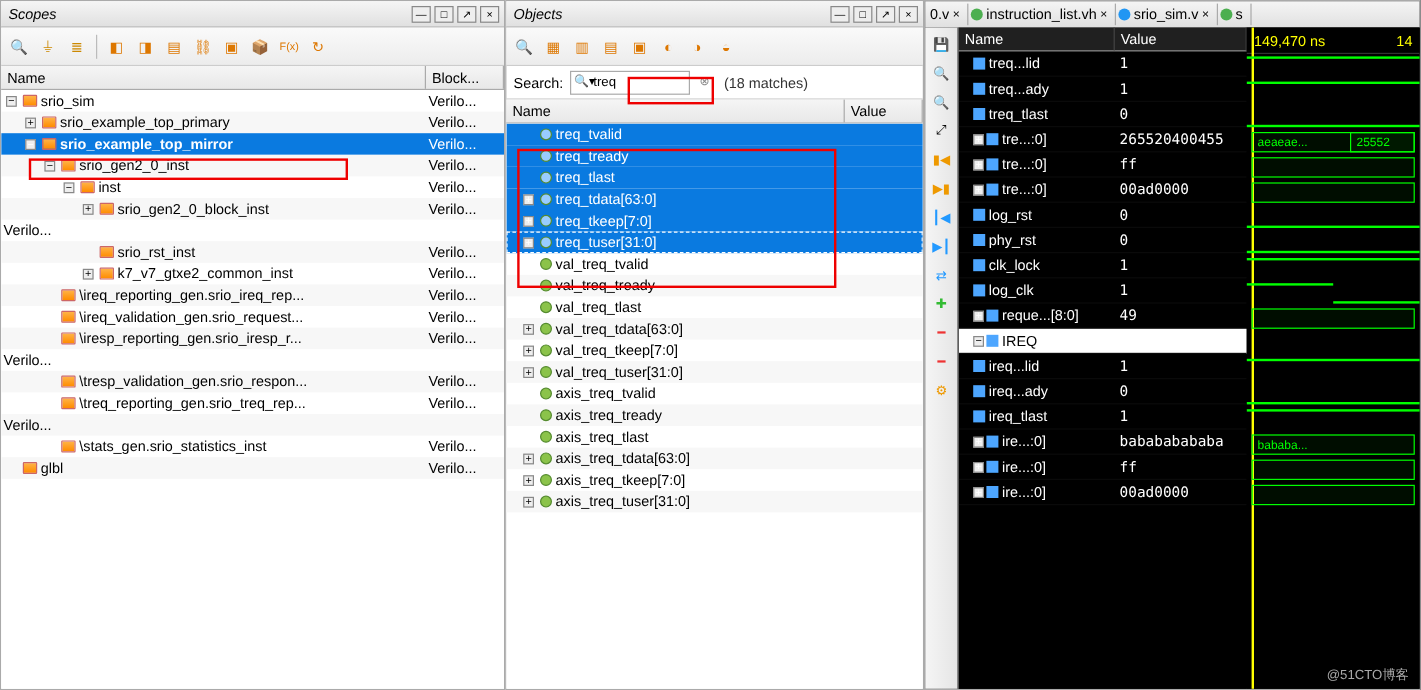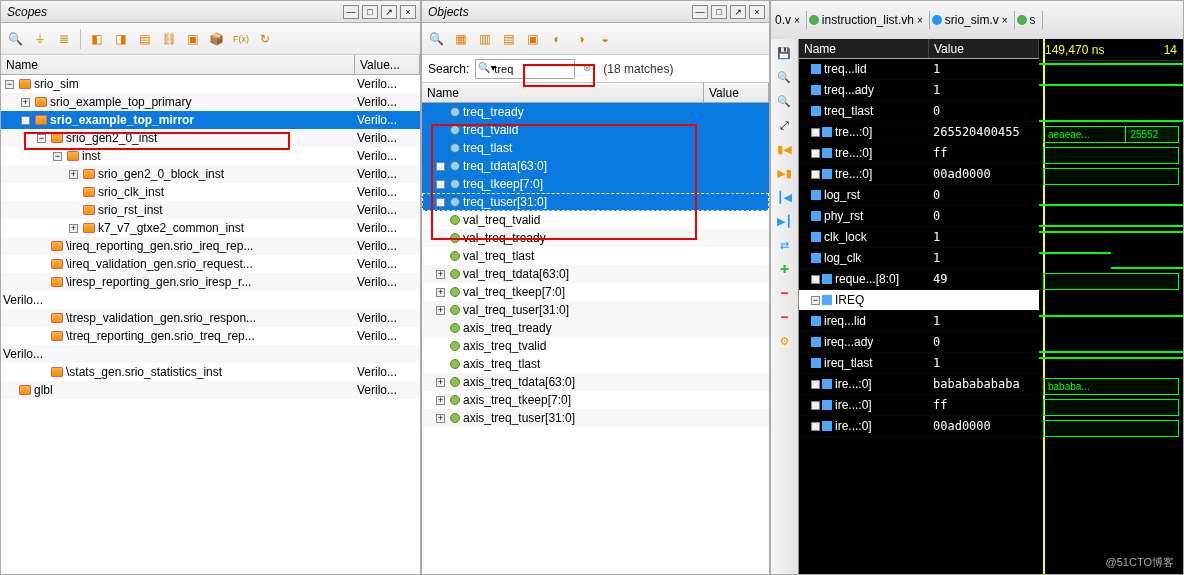--- a/index.html
+++ b/index.html
@@ -39,21 +39,21 @@
 .red-box { position: absolute; border: 2px solid #e00; pointer-events: none; }
 .red-box-1 { left: 24px; top: 132px; width: 266px; height: 18px; }
 .red-box-2 { left: 523px; top: 64px; width: 72px; height: 23px; }
 .red-box-3 { left: 431px; top: 124px; width: 266px; height: 116px; }
 
 .search-row { height: 28px; display: flex; align-items: center; padding: 2px 6px; gap: 6px; border-bottom: 1px solid #ccc; }
 .search-row input { height: 20px; width: 100px; border: 1px solid #aaa; padding: 0 4px 0 18px; font-size: 11px; }
 .search-match { font-size: 12px; color: #333; }
 
 
-.wave-tabs { height: 38px; background: linear-gradient(#f5f5f5, #e0e0e0); display: flex; align-items: center; padding: 0 2px; }
+.wave-tabs { height: 22px; background: linear-gradient(#f5f5f5, #e0e0e0); display: flex; align-items: center; padding: 0 2px; }
 .wave-tab { display: flex; align-items: center; height: 18px; padding: 0 6px 0 2px; border-right: 1px solid #aaa; gap: 3px; font-size: 11px; }
 .wave-tab .dot { width: 10px; height: 10px; border-radius: 50%; }
 .dot-green { background: #4caf50; }
 .dot-blue { background: #2196f3; }
 .wave-tab .x { cursor: pointer; font-size: 10px; }
 
 .wave-toolbar { width: 28px; background: linear-gradient(90deg, #f5f5f5, #e5e5e5); border-right: 1px solid #888; display: flex; flex-direction: column; align-items: center; padding-top: 4px; gap: 4px; }
 .wave-toolbar .wbtn { width: 20px; height: 20px; display: flex; align-items: center; justify-content: center; font-size: 11px; cursor: pointer; }
 
 .wave-body { flex: 1; display: flex; }
@@ -102,21 +102,21 @@
     <span class="tool-btn" style="color:#d70">◨</span>
     <span class="tool-btn" style="color:#d70">▤</span>
     <span class="tool-btn" style="color:#d70">⛓</span>
     <span class="tool-btn" style="color:#d70">▣</span>
     <span class="tool-btn" style="color:#d70">📦</span>
     <span class="tool-btn" style="color:#d70;font-size:9px">F(x)</span>
     <span class="tool-btn" style="color:#d70">↻</span>
   </div>
   <div class="headers">
     <div class="col-name">Name</div>
-    <div class="col-block">Value...</div>
+    <div class="col-block">Block...</div>
   </div>
   <div class="tree-area" id="scopes-tree">
       <div class="tree-row">
         <div class="cell-name">
           <span class="ind" style="width:4px"></span>
           <span class="exp">−</span>
           <span class="ic-cube"></span>
           <span style="">srio_sim</span>
         </div>
         <div class="cell-block">Verilo...</div>
@@ -160,26 +160,20 @@
       <div class="tree-row zebra">
         <div class="cell-name">
           <span class="ind" style="width:68px"></span>
           <span class="exp">+</span>
           <span class="ic-cube"></span>
           <span style="">srio_gen2_0_block_inst</span>
         </div>
         <div class="cell-block">Verilo...</div>
       </div>
       <div class="tree-row">
-        <div class="cell-name">
-          <span class="ind" style="width:68px"></span>
-          <span style="width:11px;display:inline-block"></span>
-          <span class="ic-cube"></span>
-          <span style="">srio_clk_inst</span>
-        </div>
         <div class="cell-block">Verilo...</div>
       </div>
       <div class="tree-row zebra">
         <div class="cell-name">
           <span class="ind" style="width:68px"></span>
           <span style="width:11px;display:inline-block"></span>
           <span class="ic-cube"></span>
           <span style="">srio_rst_inst</span>
         </div>
         <div class="cell-block">Verilo...</div>
@@ -295,30 +289,30 @@
   <div class="headers">
     <div class="col-name">Name</div>
     <div class="col-value">Value</div>
   </div>
   <div class="tree-area" id="objects-tree">
       <div class="tree-row sel">
         <div class="cell-name">
           <span class="ind" style="width:14px"></span>
           <span style="width:11px;display:inline-block"></span>
           <span class="ic-port" style="background:#9cf"></span>
+          <span>treq_tvalid</span>
+        </div>
+        <div class="cell-block"></div>
+      </div>
+      <div class="tree-row sel">
+        <div class="cell-name">
+          <span class="ind" style="width:14px"></span>
+          <span style="width:11px;display:inline-block"></span>
+          <span class="ic-port" style="background:#9cf"></span>
           <span>treq_tready</span>
-        </div>
-        <div class="cell-block"></div>
-      </div>
-      <div class="tree-row sel">
-        <div class="cell-name">
-          <span class="ind" style="width:14px"></span>
-          <span style="width:11px;display:inline-block"></span>
-          <span class="ic-port" style="background:#9cf"></span>
-          <span>treq_tvalid</span>
         </div>
         <div class="cell-block"></div>
       </div>
       <div class="tree-row sel">
         <div class="cell-name">
           <span class="ind" style="width:14px"></span>
           <span style="width:11px;display:inline-block"></span>
           <span class="ic-port" style="background:#9cf"></span>
           <span>treq_tlast</span>
         </div>
@@ -398,35 +392,35 @@
       </div>
       <div class="tree-row zebra">
         <div class="cell-name">
           <span class="ind" style="width:14px"></span>
           <span class="exp">+</span>
           <span class="ic-port" style="background:#8bc34a"></span>
           <span>val_treq_tuser[31:0]</span>
         </div>
         <div class="cell-block"></div>
       </div>
+      <div class="tree-row">
+        <div class="cell-name">
+          <span class="ind" style="width:14px"></span>
+          <span style="width:11px;display:inline-block"></span>
+          <span class="ic-port" style="background:#8bc34a"></span>
+          <span>axis_treq_tvalid</span>
+        </div>
+        <div class="cell-block"></div>
+      </div>
       <div class="tree-row zebra">
         <div class="cell-name">
           <span class="ind" style="width:14px"></span>
           <span style="width:11px;display:inline-block"></span>
           <span class="ic-port" style="background:#8bc34a"></span>
           <span>axis_treq_tready</span>
-        </div>
-        <div class="cell-block"></div>
-      </div>
-      <div class="tree-row">
-        <div class="cell-name">
-          <span class="ind" style="width:14px"></span>
-          <span style="width:11px;display:inline-block"></span>
-          <span class="ic-port" style="background:#8bc34a"></span>
-          <span>axis_treq_tvalid</span>
         </div>
         <div class="cell-block"></div>
       </div>
       <div class="tree-row">
         <div class="cell-name">
           <span class="ind" style="width:14px"></span>
           <span style="width:11px;display:inline-block"></span>
           <span class="ic-port" style="background:#8bc34a"></span>
           <span>axis_treq_tlast</span>
         </div>

